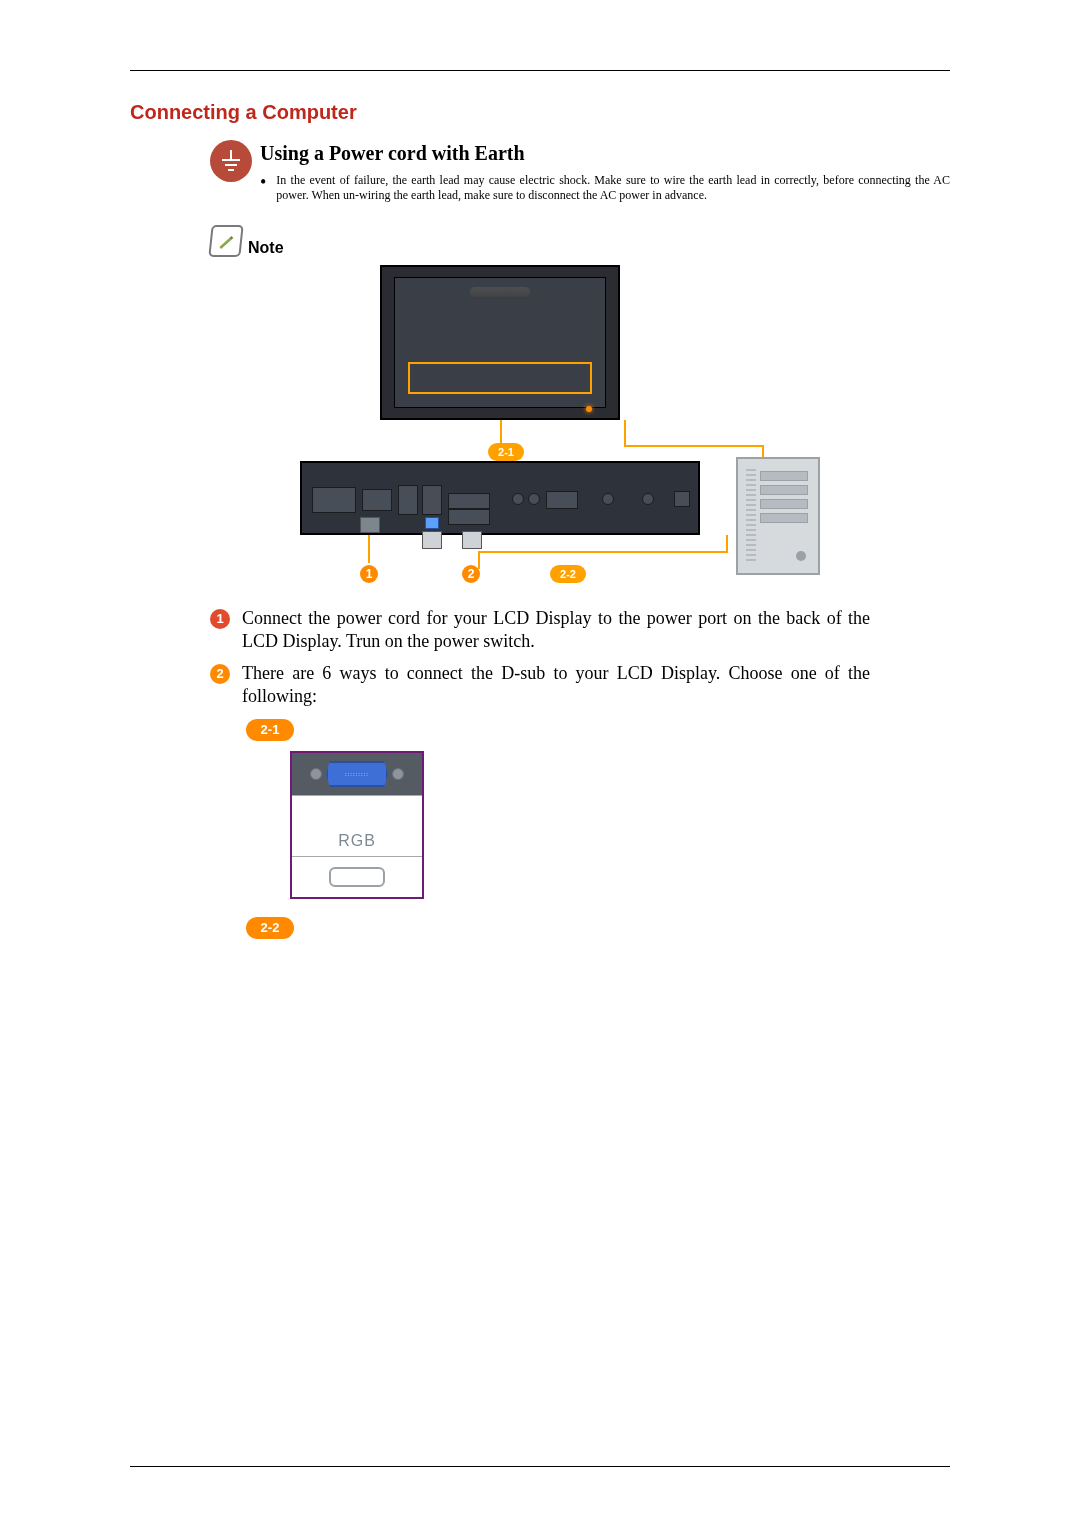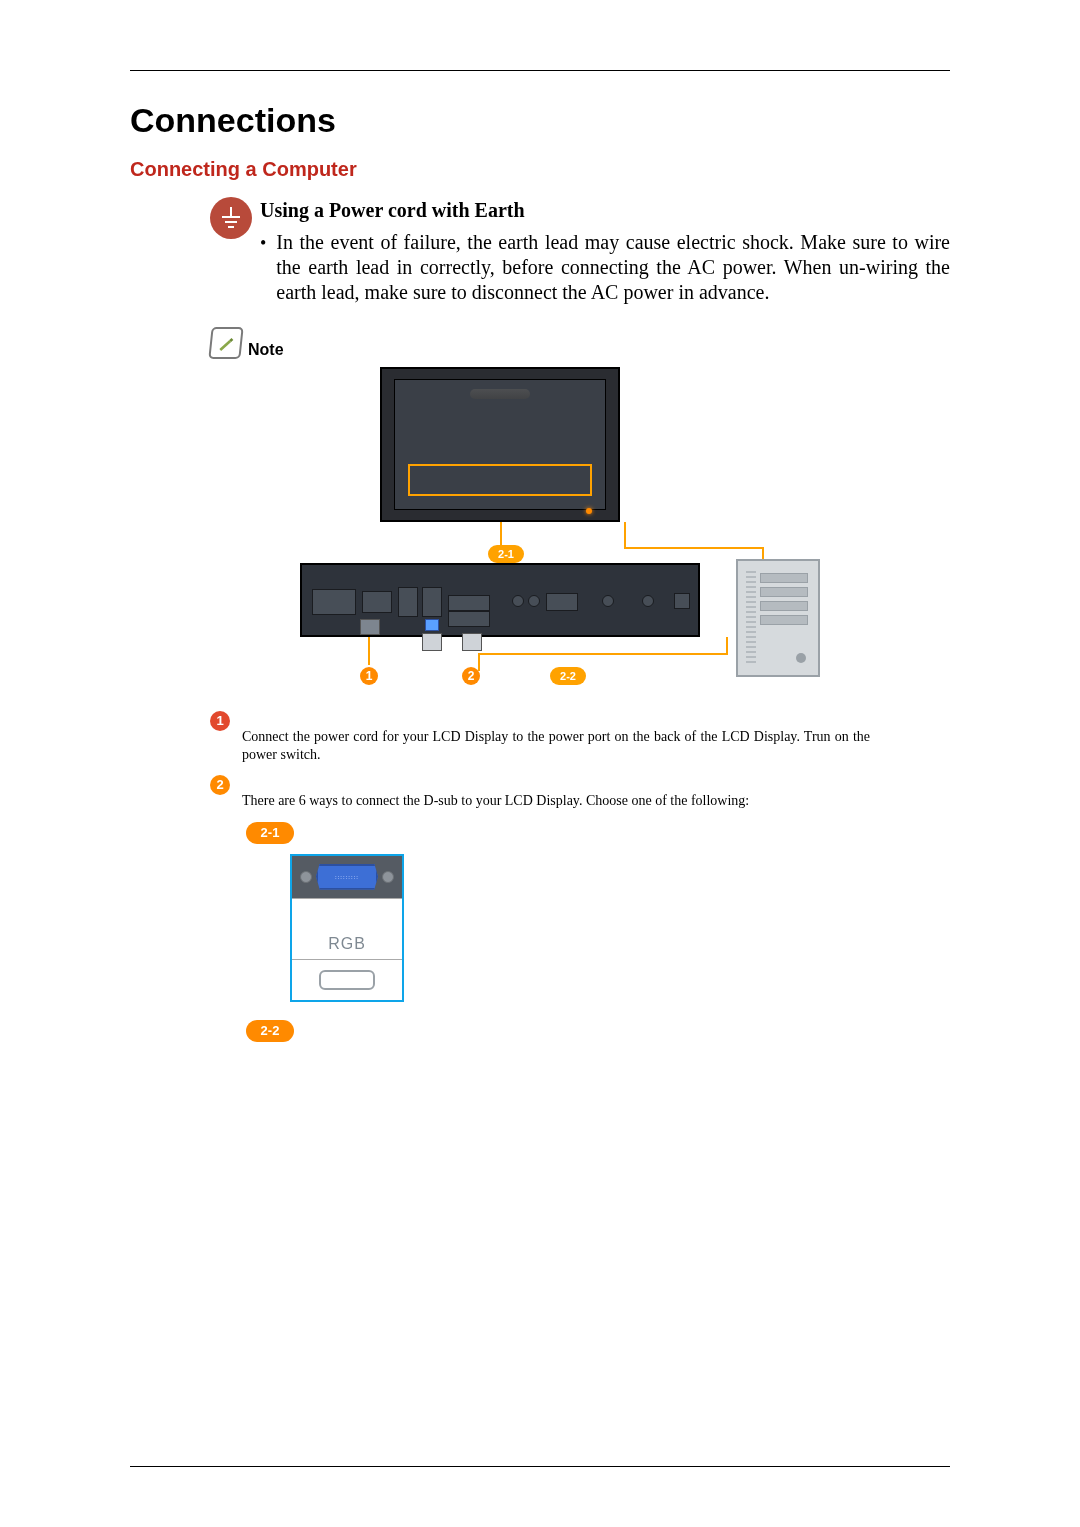--- a/index.html
+++ b/index.html
@@ -35,21 +35,21 @@
     width:42px; height:42px; border-radius:50%;
     background:#b84a3a; display:flex; align-items:center; justify-content:center;
     flex:0 0 42px; margin-top:2px;
   }
   .sub-heading {
     font-family: "Times New Roman", Times, serif;
     font-weight: bold;
     font-size: 20px;
     margin: 4px 0 8px 0;
   }
-  .body-text { font-size: 20px; line-height: 1.25; text-align: justify; }
+  .body-text { font-size: 12px; line-height: 1.25; text-align: justify; }
   .bullet-row { display:flex; gap:10px; }
   .bullet-dot::before { content:"•"; font-size:18px; line-height:1; }
   .note-block { display:flex; align-items:flex-end; gap:6px; margin: 22px 0 8px 80px; }
   .note-icon {
     width:28px; height:28px; border:2px solid #7a7a7a; border-radius:5px;
     display:flex; align-items:center; justify-content:center; color:#6a8a3a;
     transform: skewX(-6deg);
   }
   .note-label { font-family: Arial, sans-serif; font-weight:bold; font-size:16px; }
   .para { margin: 6px 80px 16px 80px; }
@@ -116,33 +116,33 @@
 
   
   .steps { margin: 0 80px; }
   .step-row { display:flex; gap:12px; margin-bottom:10px; }
   .num-circle {
     width:20px; height:20px; border-radius:50%; color:#fff;
     font:600 13px/20px Arial; text-align:center; flex:0 0 20px; margin-top:2px;
   }
   .num-circle.c1 { background:#e2492d; }
   .num-circle.c2 { background:#ff8a00; }
-  .step-text { font-size:14px; line-height:1.25; text-align:justify; flex:1;margin-top:19px; }
+  .step-text { font-size:18px; line-height:1.25; text-align:justify; flex:1; }
   .sub-steps { margin-left:36px; }
   .pill-big {
     display:inline-flex; align-items:center; justify-content:center;
     min-width:36px; height:22px; border-radius:11px; background:#ff8a00;
     color:#fff; font:700 13px/22px Arial; padding:0 6px; margin-right:6px;
   }
   .sub-row { display:flex; align-items:center; gap:6px; margin:12px 0 10px 0; }
   .sub-bullet { display:flex; gap:10px; margin:4px 0 14px 20px; font-size:18px; line-height:1.25; text-align:justify; }
 
   
   .rgb-box {
-    width:114px; border:2px solid #0ea5e9; margin:8px 0 18px 44px; background:#fff;
+    width:134px; border:2px solid #701a75; margin:8px 0 18px 44px; background:#fff;
     box-sizing:border-box;
   }
   .rgb-top { background:#555b63; padding:8px 6px; display:flex; align-items:center; justify-content:center; gap:4px; }
   .screw { width:10px; height:10px; border-radius:50%; background:#8e949b; border:1px solid #6c7176; }
   .dsub {
     width:58px; height:22px; background:#3d6fd6; border:2px solid #2c50a0;
     clip-path: polygon(6% 0,94% 0,100% 50%,94% 100%,6% 100%,0 50%);
     display:flex; align-items:center; justify-content:center;
     color:#bcd0ff; font-size:6px; letter-spacing:1px;
   }
@@ -150,21 +150,20 @@
   .rgb-label { font-family: Arial, sans-serif; color:#7f8992; font-size:16px; letter-spacing:1px; }
   .rgb-bottom { height:40px; display:flex; align-items:center; justify-content:center; }
   .rgb-slot { width:52px; height:16px; border:2px solid #9aa1a7; border-radius:6px; }
 </style>
 </head>
 <body>
 
 <div class="page">
   <div class="rule"></div>
 
-  <h1 class="title">Connections</h1>
   <h2 class="section">Connecting a Computer</h2>
 
   <div class="earth-block">
     <div class="earth-icon">
       <svg width="26" height="26" viewBox="0 0 26 26">
         <line x1="13" y1="2" x2="13" y2="12" stroke="#fff" stroke-width="2"></line>
         <line x1="4" y1="12" x2="22" y2="12" stroke="#fff" stroke-width="2"></line>
         <line x1="7" y1="17" x2="19" y2="17" stroke="#fff" stroke-width="2"></line>
         <line x1="10" y1="22" x2="16" y2="22" stroke="#fff" stroke-width="2"></line>
       </svg>

